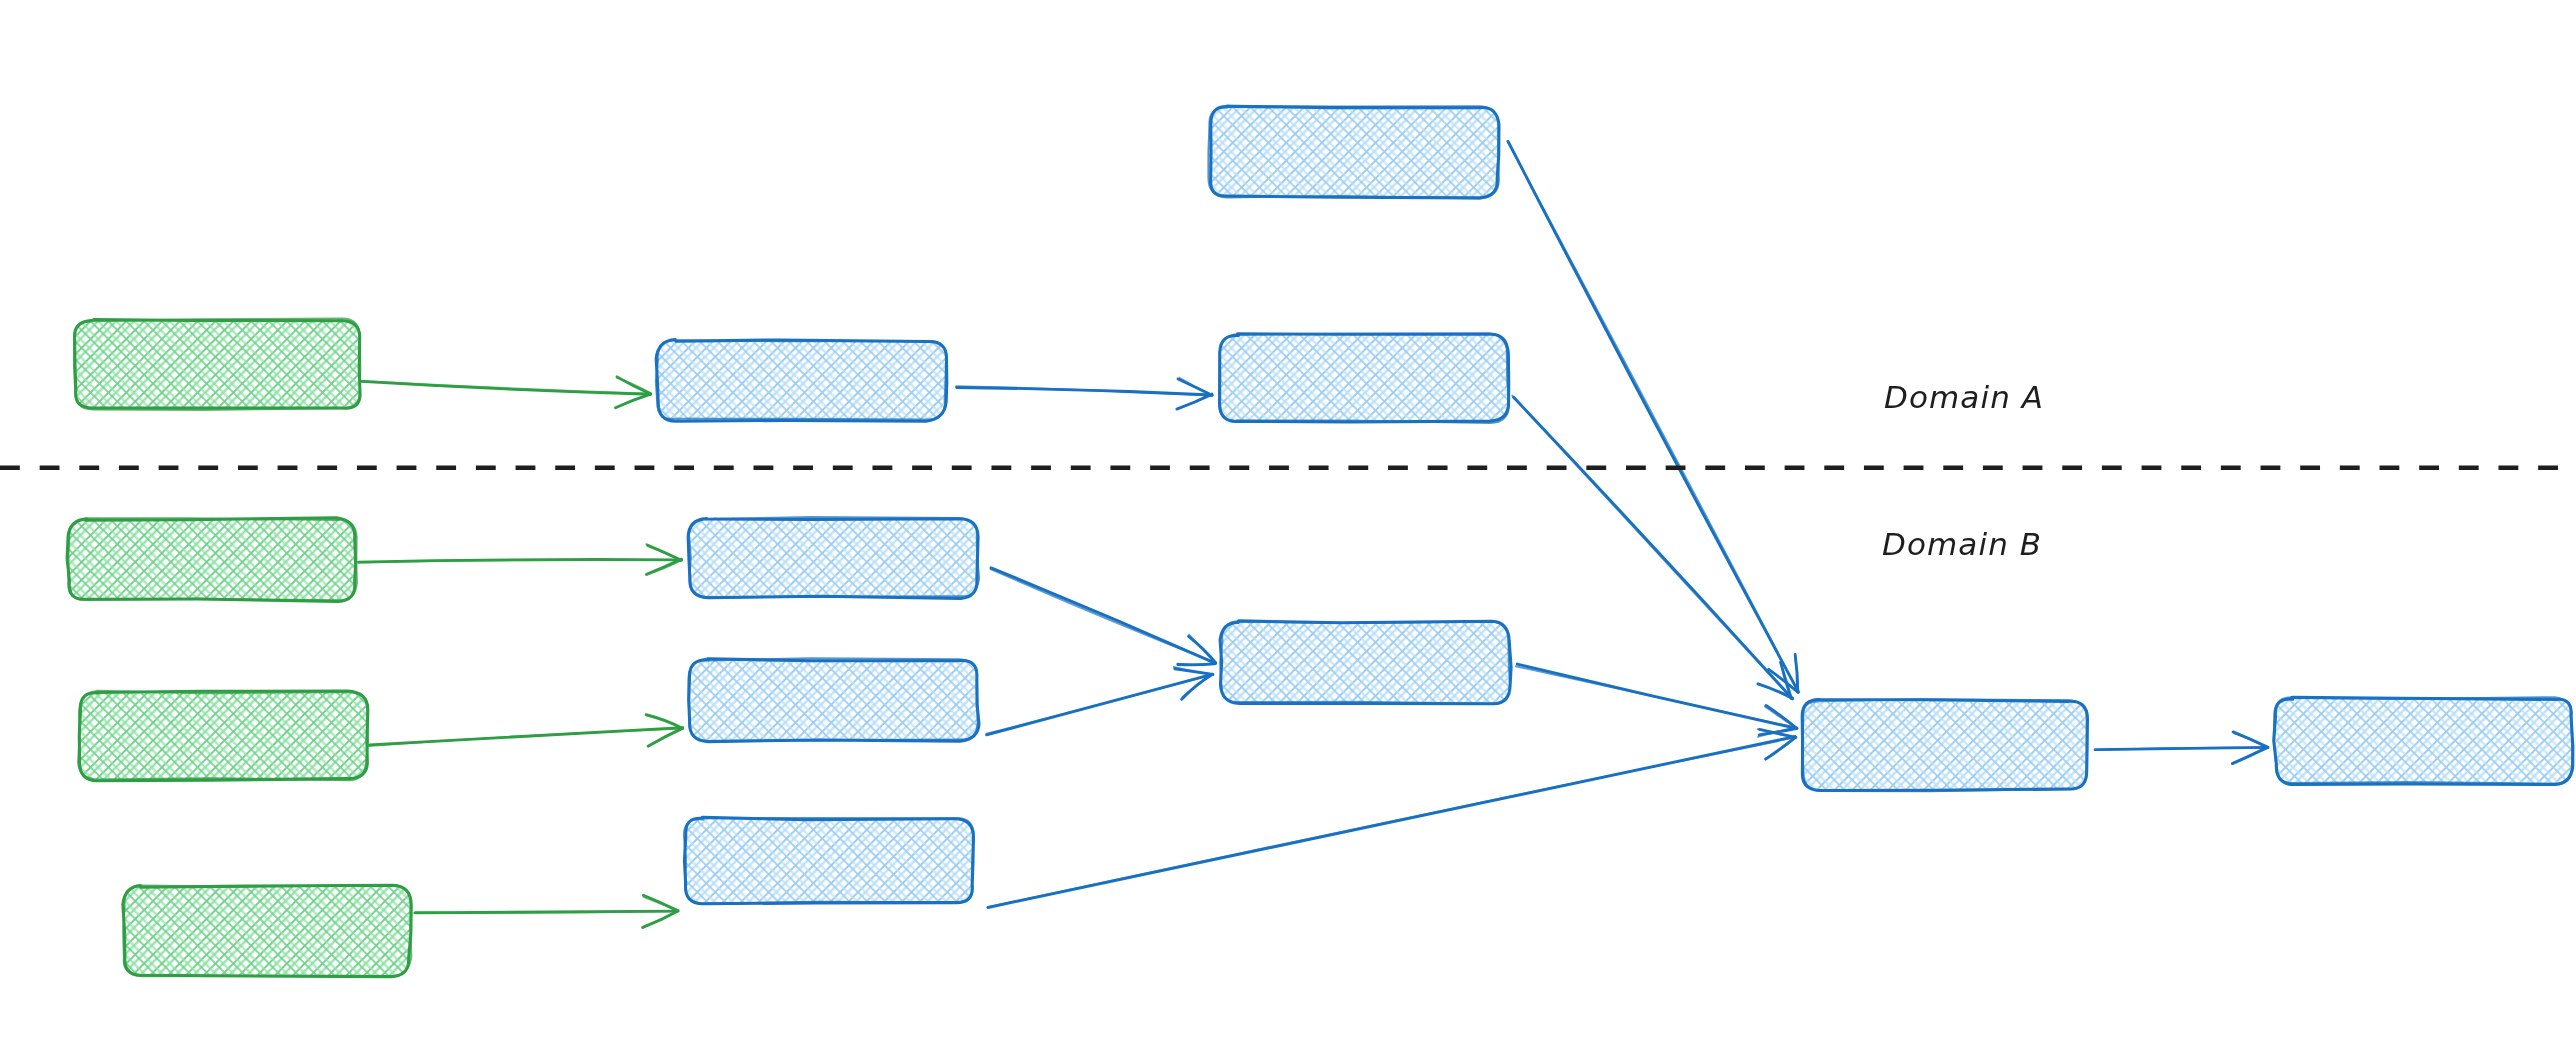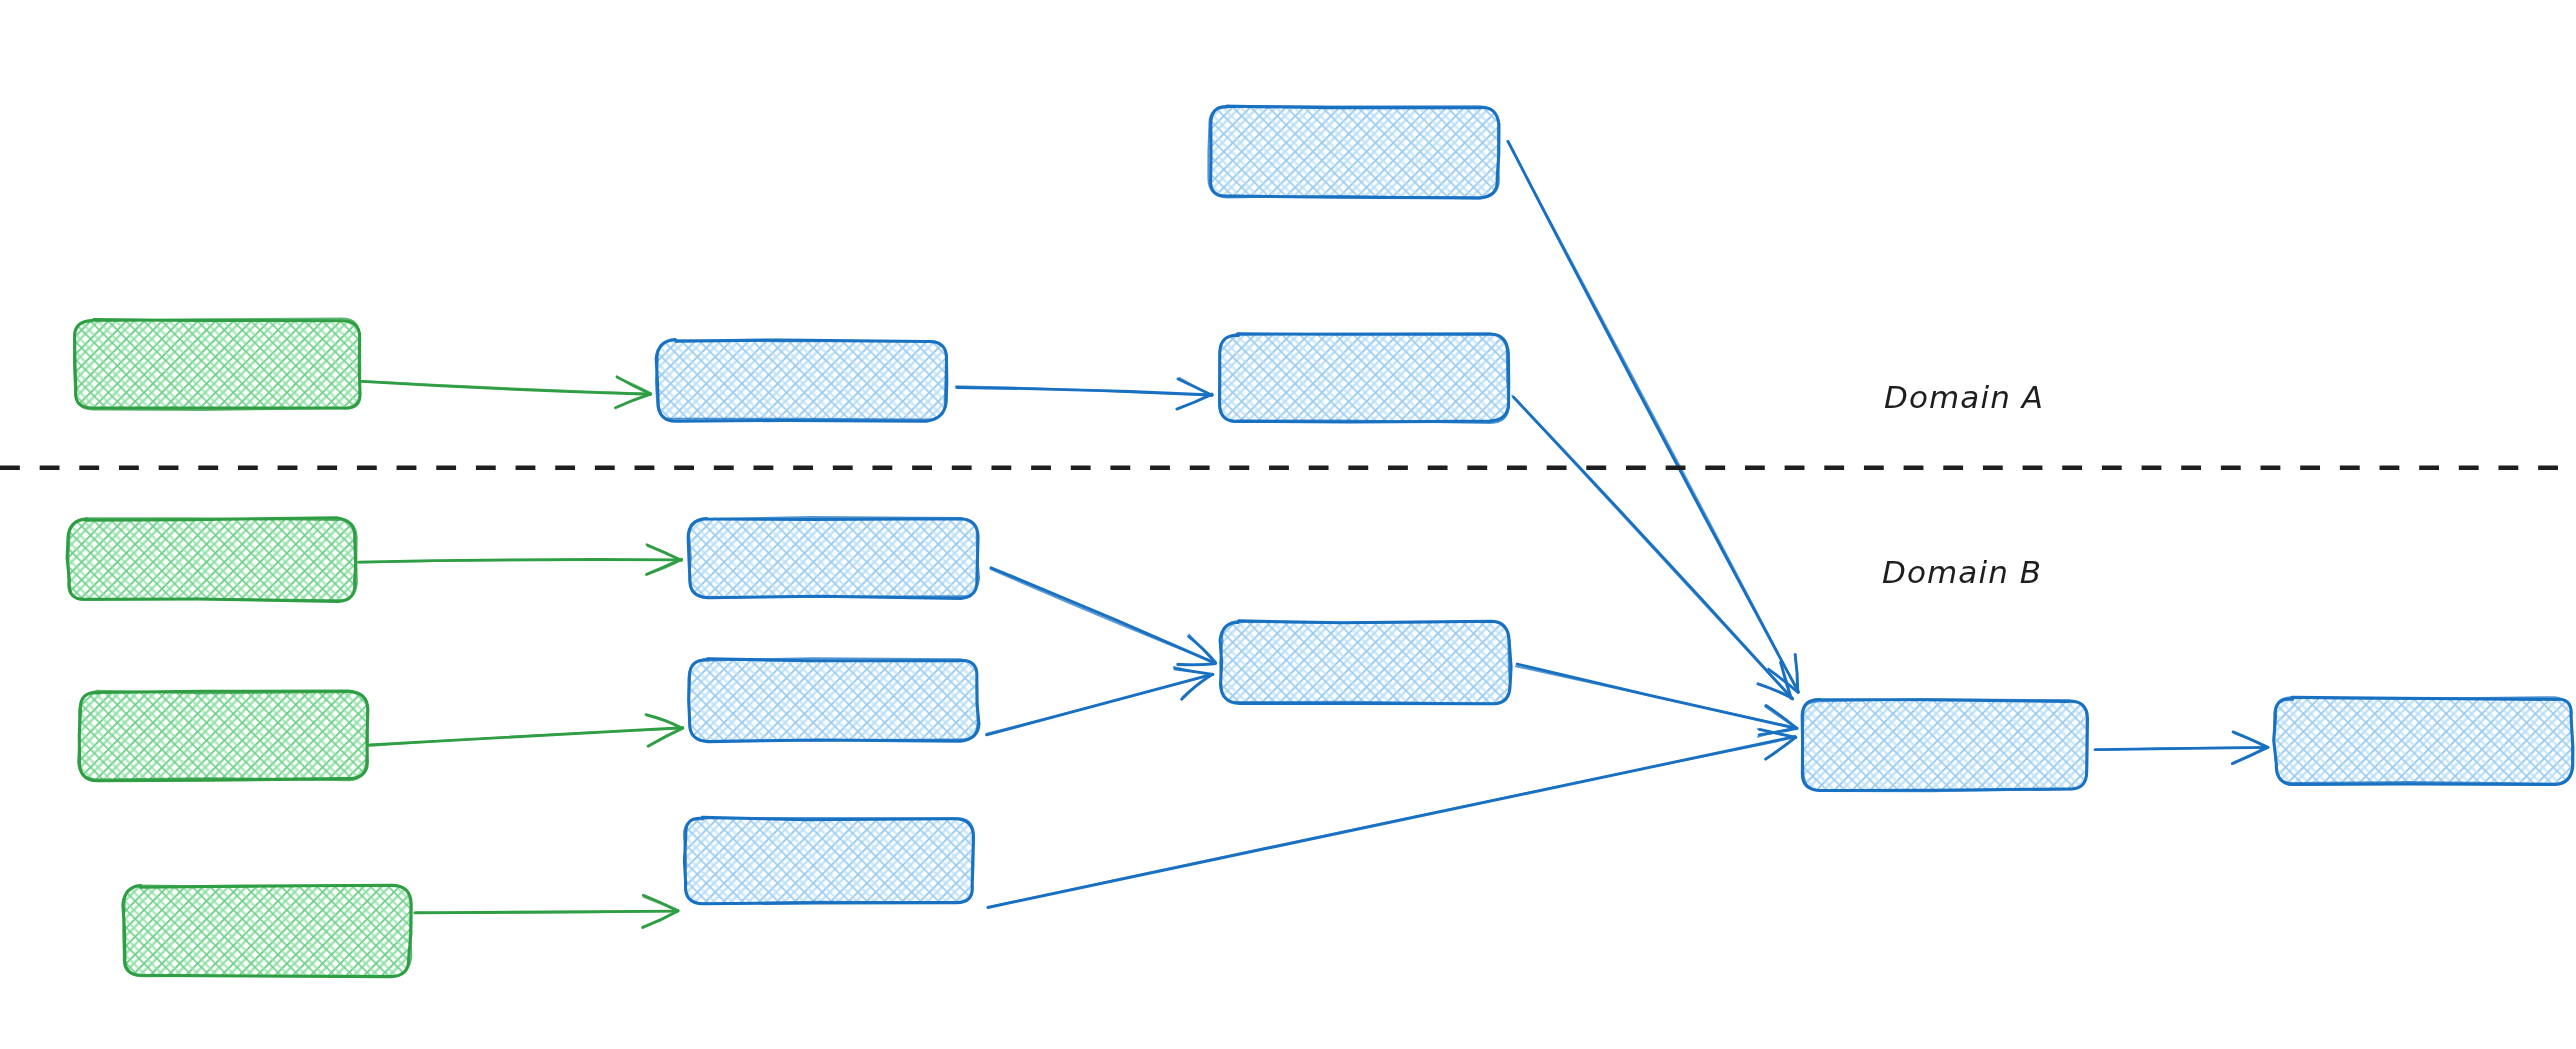--- a/index.html
+++ b/index.html
@@ -242,16 +242,16 @@
           <path d="M 2542.81,773.70 L 2661.99,774.73 L 2835.56,776.14 Q 2854.47,774.29 2852.46,794.39 L 2854.52,828.28 L 2854.39,850.50 Q 2852.44,869.24 2835.07,870.48 L 2672.39,869.94 L 2542.60,870.59 Q 2524.89,868.93 2525.54,847.57 L 2522.67,822.04 L 2524.58,795.85 Q 2522.61,773.79 2543.67,775.92" fill="none" stroke="#1971c2" stroke-width="3.4" stroke-linecap="round" stroke-linejoin="round" stroke-opacity="1"></path>
           <path d="M 2543.41,774.64 L 2662.20,775.51 L 2834.37,773.64 Q 2854.77,776.36 2852.67,794.18 L 2853.71,826.76 L 2853.61,847.99 Q 2853.64,869.66 2833.82,869.46 L 2671.08,867.66 L 2543.82,868.93 Q 2523.12,868.53 2525.31,847.58 L 2522.63,820.46 L 2523.20,793.87 Q 2523.31,773.71 2542.69,773.76" fill="none" stroke="#1971c2" stroke-width="2.2" stroke-linecap="round" stroke-linejoin="round" stroke-opacity="0.75"></path>
         </g>
       </g>
     <g id="divider-layer">
         <line x1="0" y1="519" x2="2858" y2="519" stroke="#1e1e1e" stroke-width="5" stroke-dasharray="22 22" stroke-linecap="butt"></line>
       </g>
   </svg>
 
   <div class="domain-label" id="label-domain-a" style="left: 1884px; top: 335px; margin-top: 44px;">Domain A</div>
-  <div class="domain-label" id="label-domain-b" style="left: 1882px; top: 554px;">Domain B</div>
+  <div class="domain-label" id="label-domain-b" style="left: 1882px; top: 526px;">Domain B</div>
 
 </div>
 
 
 </body></html>

